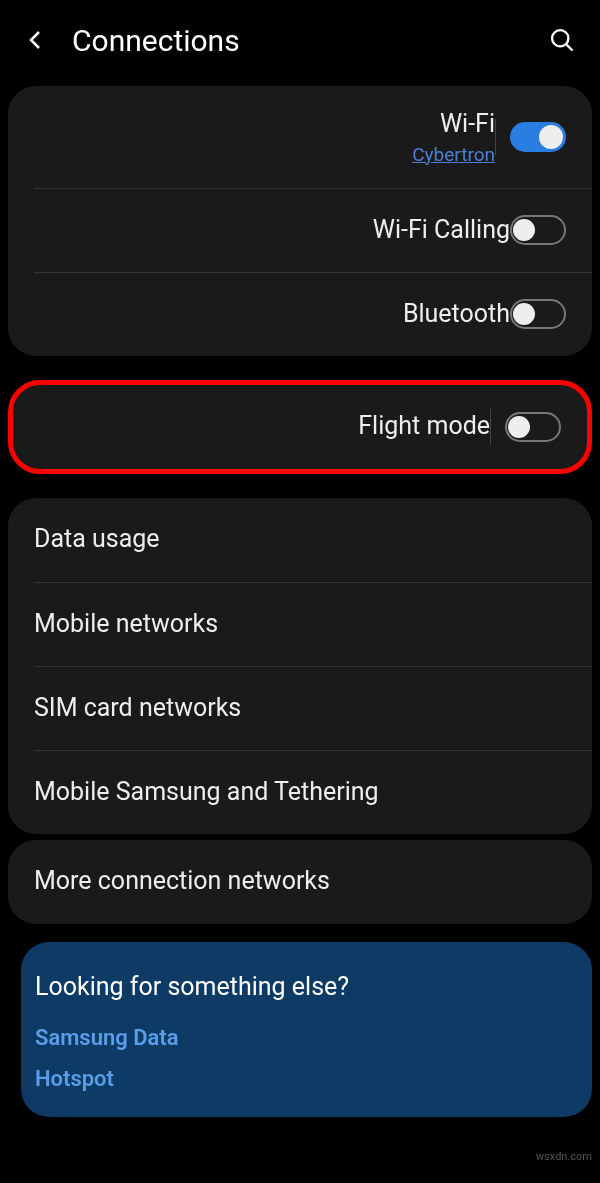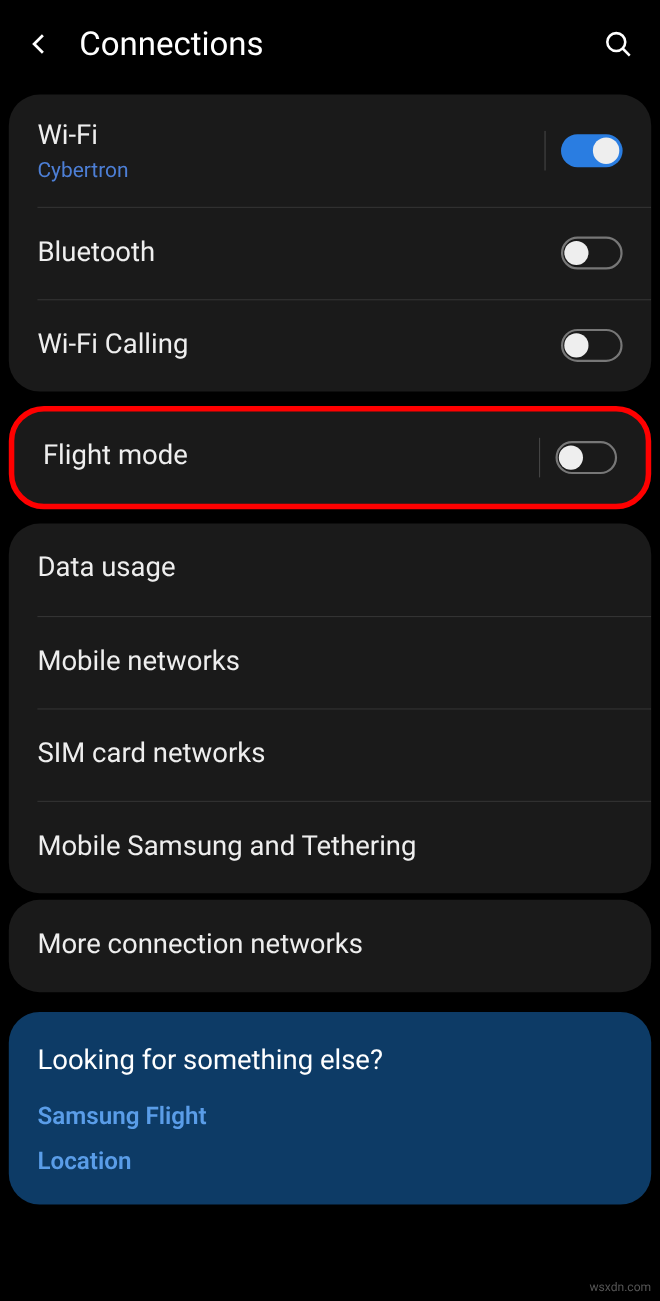--- a/index.html
+++ b/index.html
@@ -33,47 +33,49 @@
 }
 .card {
   background: #1a1a1a;
   border-radius: 28px;
   margin: 6px 8px;
   overflow: hidden;
 }
 .card-highlight {
   background: #1a1a1a;
   border-radius: 32px;
-  margin: 13px 8px;
+  margin: 24px 8px;
   border: 5px solid #ff0000;
   overflow: hidden;
 }
 .row {
   display: flex;
   align-items: center;
   padding: 22px 26px;
   min-height: 84px;
+  text-align: right;
 }
 .row + .row {
   border-top: 1px solid #333;
   margin-left: 26px;
   padding-left: 0;
 }
 .row-text {
   flex: 1;
 }
 .row-title {
   font-size: 25px;
   color: #eee;
   line-height: 1.3;
 }
 .row-sub {
   font-size: 19px;
   color: #4d7fd6;
   margin-top: 2px;
+  text-decoration: underline;
 }
 .toggle-sep {
   width: 1px;
   height: 36px;
   background: #444;
   margin-right: 14px;
 }
 .toggle {
   width: 56px;
   height: 30px;
@@ -95,37 +97,37 @@
   border-radius: 50%;
   background: #eee;
   top: 50%;
   transform: translateY(-50%);
 }
 .toggle-on .toggle-knob { right: 3px; }
 .toggle-off .toggle-knob { left: 1px; top: 50%; width: 22px; height: 22px;}
 .blue-card {
   background: #0d3b66;
   border-radius: 28px;
-  margin: 18px 8px 0 8px;
-  padding: 30px 26px 10px 26px;
+  margin: 18px 8px 0 21px;
+  padding: 30px 26px 10px 14px;
 }
 .blue-title {
   font-size: 25px;
   color: #fff;
   margin-bottom: 24px;
 }
 .blue-link {
   font-size: 22px;
   color: #5a9de8;
   font-weight: 600;
   margin-bottom: 16px;
 }
 .watermark {
   position: absolute;
-  bottom: 6px;
+  bottom: 20px;
   right: 8px;
   font-size: 11px;
   color: #555;
 }
 </style>
 </head>
 <body>
 
 <div class="header">
   <svg class="back-icon" viewBox="0 0 24 24" fill="none" stroke="#fff" stroke-width="2.5">
@@ -144,29 +146,29 @@
       <div class="row-title">Wi-Fi</div>
       <div class="row-sub">Cybertron</div>
     </div>
     <div class="toggle-sep"></div>
     <div class="toggle toggle-on">
         <div class="toggle-knob"></div>
       </div>
   </div>
   <div class="row">
     <div class="row-text">
+        <div class="row-title">Wi-Fi Calling</div>
+      </div>
+    <div class="toggle toggle-off">
+        <div class="toggle-knob"></div>
+      </div>
+  </div>
+  <div class="row">
+    <div class="row-text">
         <div class="row-title">Bluetooth</div>
-      </div>
-    <div class="toggle toggle-off">
-        <div class="toggle-knob"></div>
-      </div>
-  </div>
-  <div class="row">
-    <div class="row-text">
-        <div class="row-title">Wi-Fi Calling</div>
       </div>
     <div class="toggle toggle-off">
         <div class="toggle-knob"></div>
       </div>
   </div>
 </div>
 
 <div class="card-highlight">
   <div class="row">
     <div class="row-text">
@@ -195,17 +197,17 @@
 </div>
 
 <div class="card">
   <div class="row">
       <div class="row-title">More connection networks</div>
     </div>
 </div>
 
 <div class="blue-card">
   <div class="blue-title">Looking for something else?</div>
-  <div class="blue-link">Samsung Flight</div>
-  <div class="blue-link">Location</div>
+  <div class="blue-link">Samsung Data</div>
+  <div class="blue-link">Hotspot</div>
 </div>
 
 <div class="watermark">wsxdn.com</div>
 
 </body></html>

